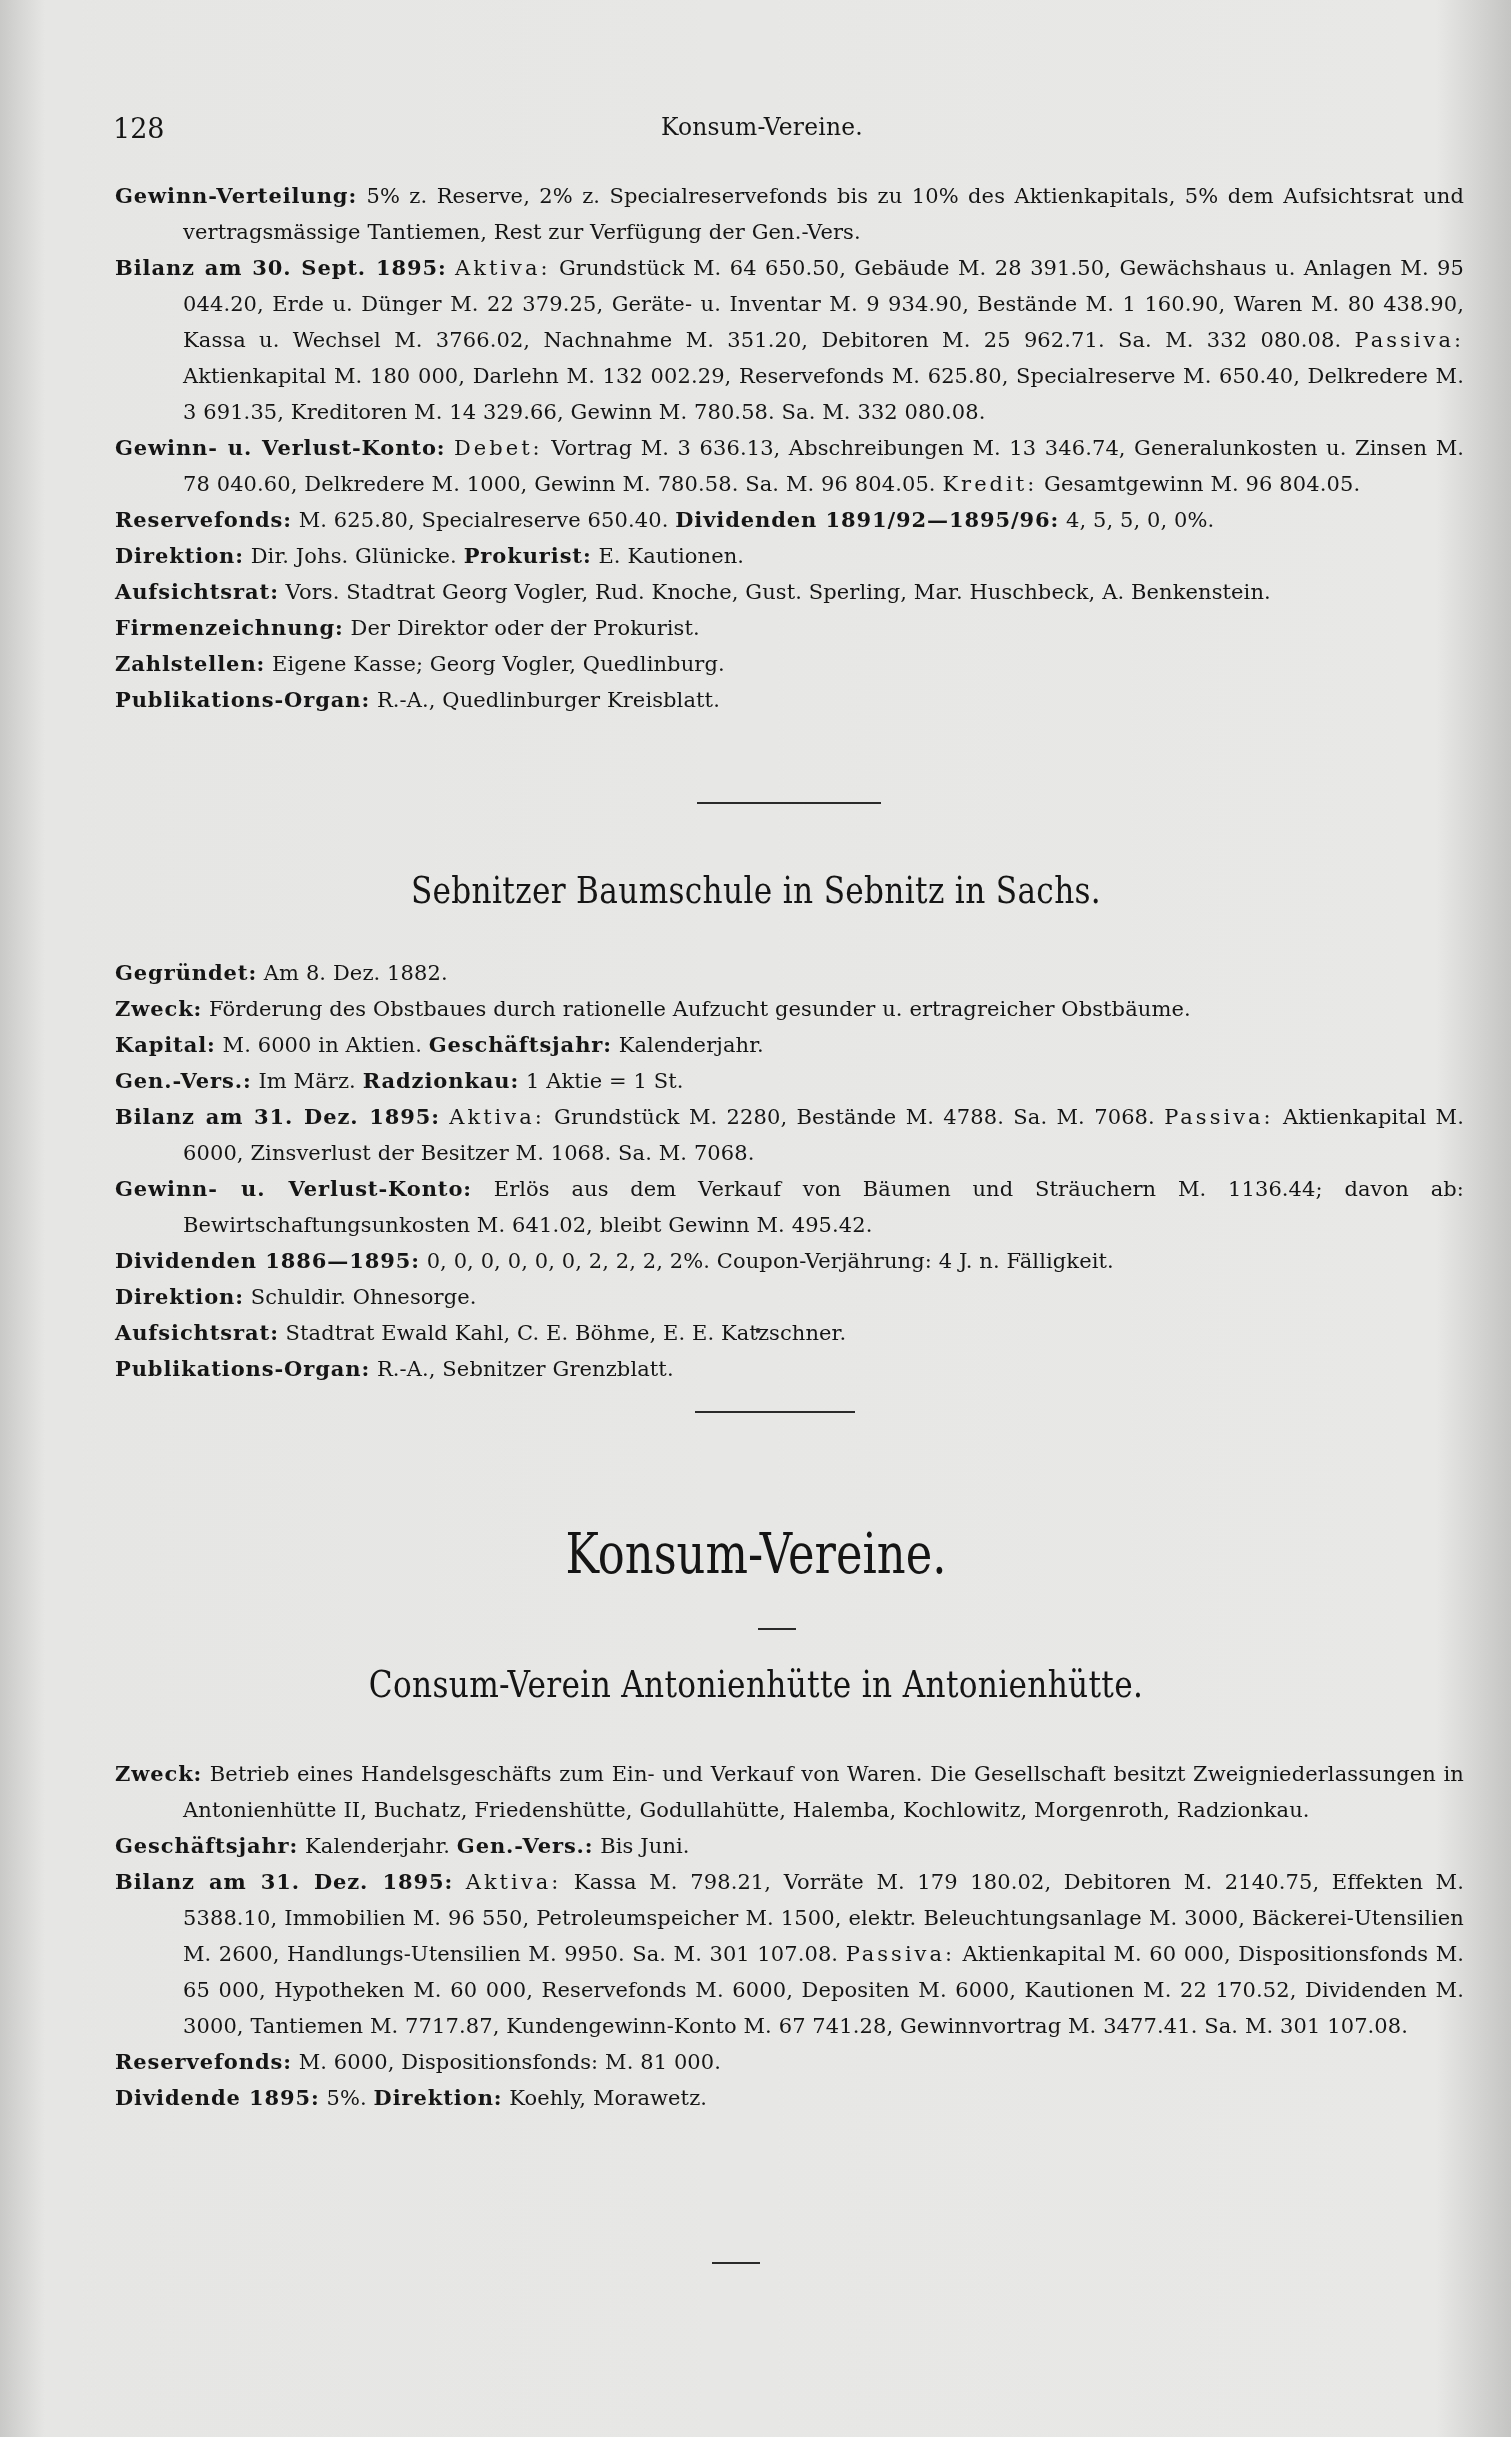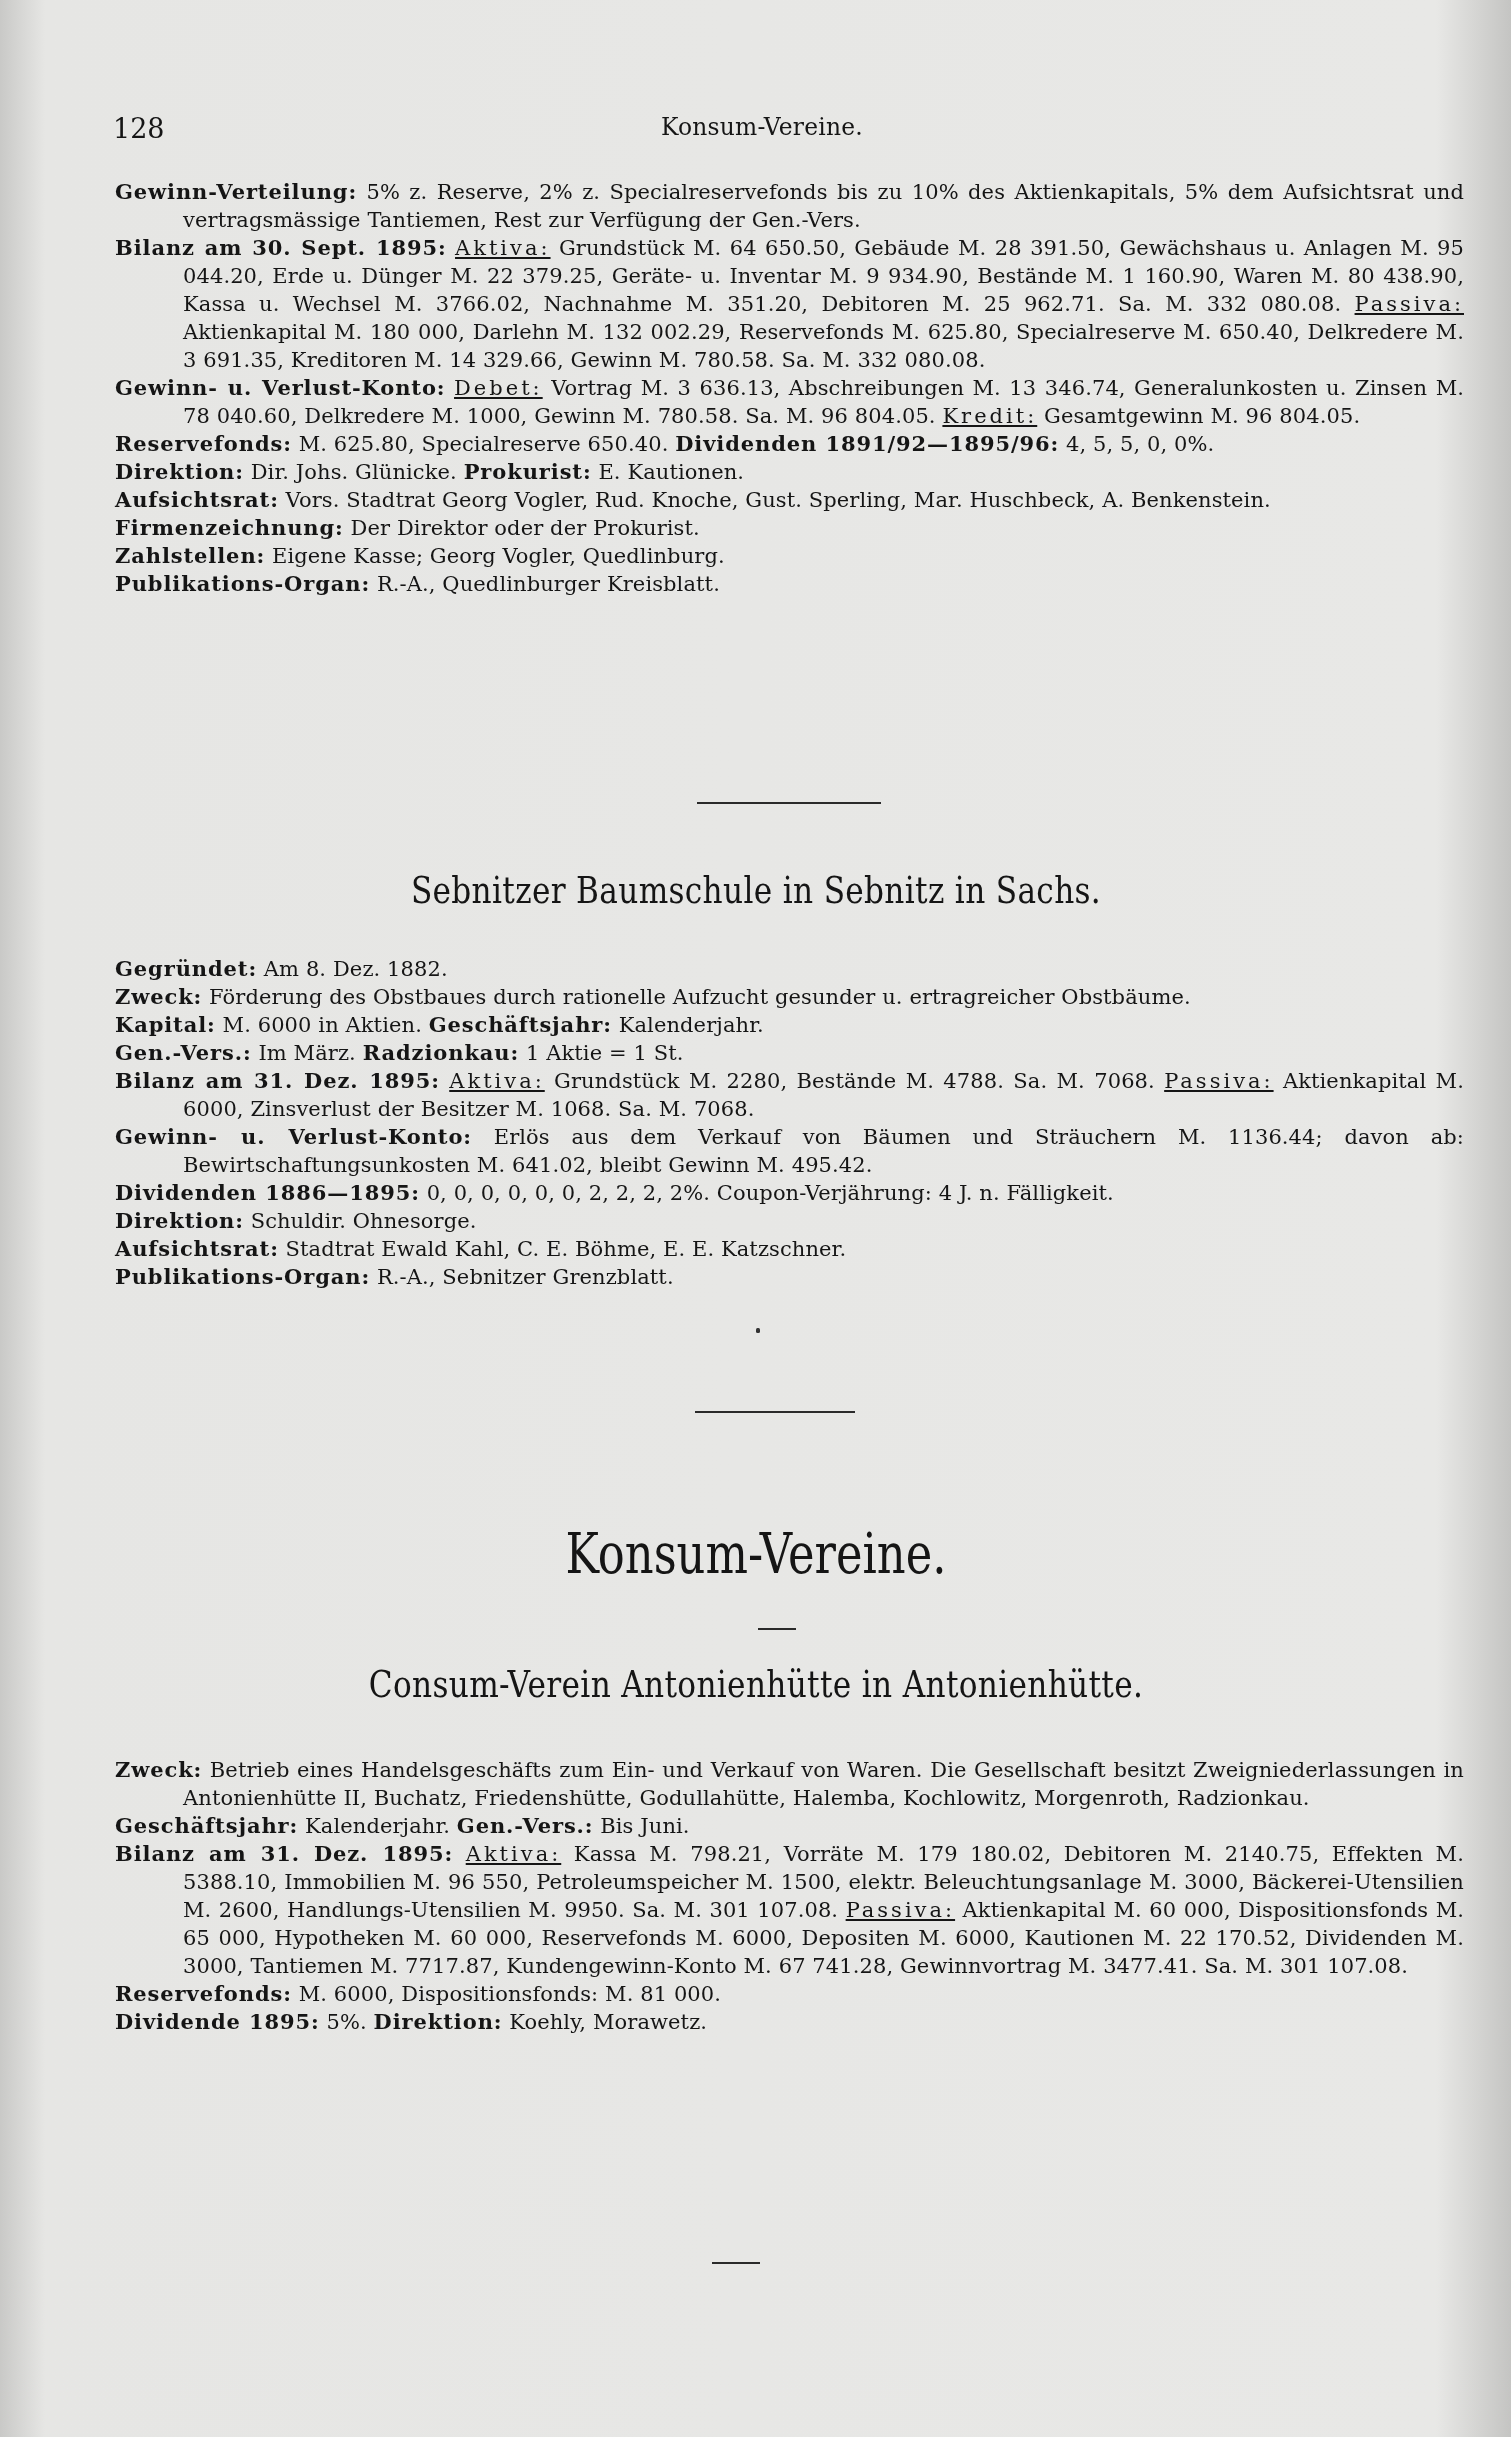--- a/index.html
+++ b/index.html
@@ -10,24 +10,24 @@
     font-family: "DejaVu Serif", "Liberation Serif", serif;
     color: #151515;
     position: relative;
   }
   .page { position: absolute; left: 0; top: 0; width: 1512px; height: 2438px; }
   .running-head { position: absolute; top: 113px; left: 113px; right: 45px; height: 38px; }
   .page-number { position: absolute; left: 0; top: 0; font-size: 27px; }
   .running-title { position: absolute; left: 548px; top: 0; font-size: 23.4px; letter-spacing: 0.2px; }
 
   .block { position: absolute; left: 115px; width: 1349px; }
-  .entry { font-size: 21px; line-height: 28px; text-align: justify; text-align-last: left;
+  .entry { font-size: 21px; line-height: 36px; text-align: justify; text-align-last: left;
            padding-left: 68px; text-indent: -68px; margin: 0; letter-spacing: 0.1px; }
   .lbl { font-weight: bold; letter-spacing: 0.9px; }
-  .spaced { letter-spacing: 3px; text-decoration: underline; }
+  .spaced { letter-spacing: 3px; }
   .divider { position: absolute; height: 2.3px; background: #2a2a2a; }
   .heading-company { position: absolute; left: 0; width: 1512px; text-align: center;
                      font-size: 38px; transform: scaleX(0.82); letter-spacing: 0.4px; }
   .heading-section { position: absolute; left: 0; width: 1512px; text-align: center;
                      font-size: 56px; transform: scaleX(0.8); }
   .dot { position: absolute; width: 3.8px; height: 5.3px; background: #333; border-radius: 1.5px; }
 </style>
 </head>
 <body>
 

